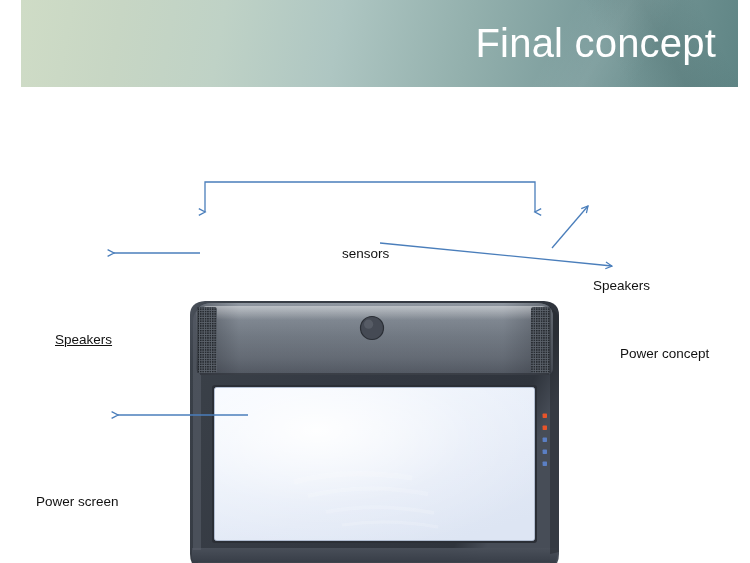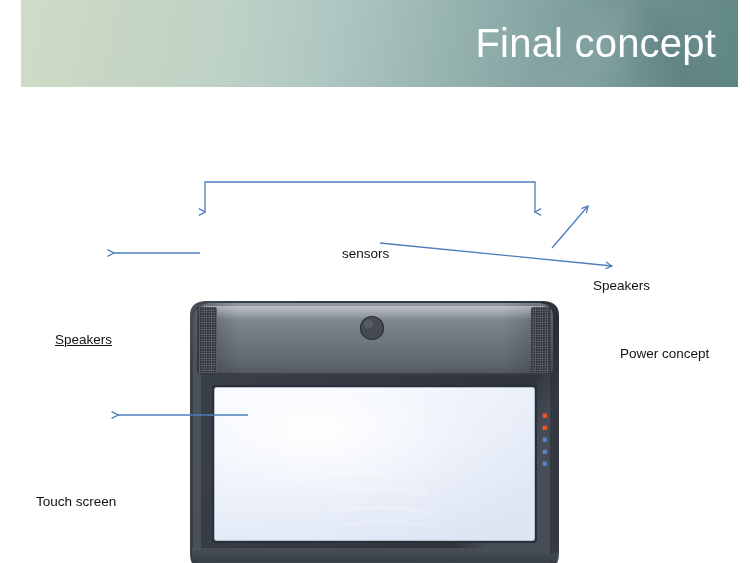--- a/index.html
+++ b/index.html
@@ -258,21 +258,21 @@
     </div>
 
     <div class="callout-label" id="label-sensors">sensors</div>
 
     <div class="callout-label" id="label-headphone">Speakers</div>
 
     <div class="callout-label" id="label-powerbutton">Power concept</div>
 
     <div class="callout-label" id="label-speakers">Speakers</div>
 
-    <div class="callout-label" id="label-touchscreen">Touch screen</div>
+    <div class="callout-label" id="label-touchscreen">Power screen</div>
 
   </div>
 
   <svg id="leader-lines" viewBox="0 0 750 563" xmlns="http://www.w3.org/2000/svg">
     <defs>
       <marker id="arrowDown" markerWidth="9" markerHeight="9" refX="4.5" refY="7.4" orient="auto" markerUnits="userSpaceOnUse">
         <path d="M 1.1,1.2 L 4.5,7.6 L 7.9,1.2" fill="none" stroke="#4a7ebb" stroke-width="1.25"></path>
       </marker>
       <marker id="arrowLeft" markerWidth="9" markerHeight="9" refX="1.4" refY="4.5" orient="auto" markerUnits="userSpaceOnUse">
         <path d="M 7.8,1.1 L 1.4,4.5 L 7.8,7.9" fill="none" stroke="#4a7ebb" stroke-width="1.25"></path>

